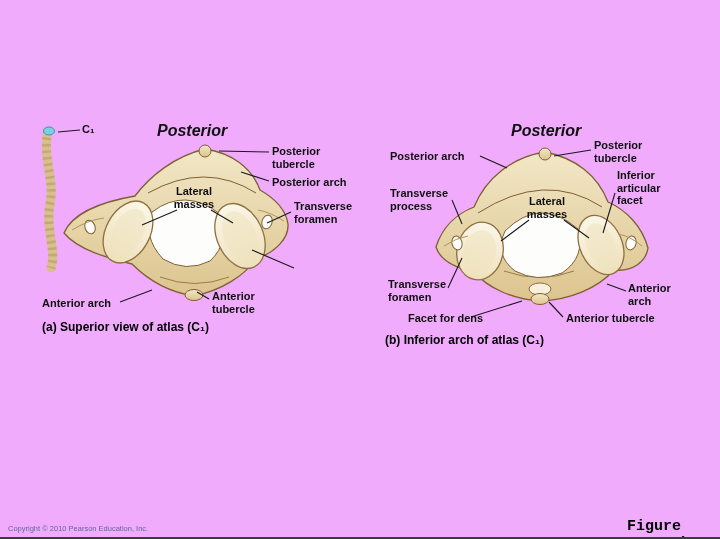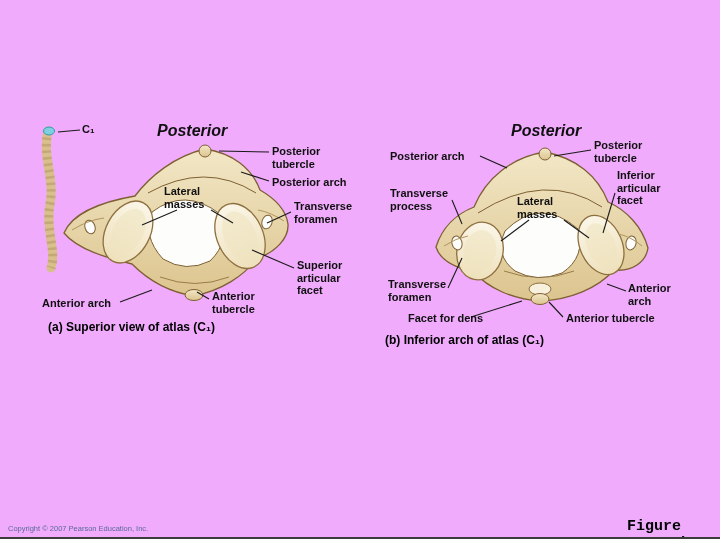--- a/index.html
+++ b/index.html
@@ -6,21 +6,21 @@
   .page{
     position:relative;width:720px;height:539px;background:#f0abfc;
     font-family:"Liberation Sans","DejaVu Sans",sans-serif;overflow:hidden;
     outline:1px solid #e2e2e2;
   }
   .art{position:absolute;left:0;top:0;}
   .lbl{
     position:absolute;font-size:11px;font-weight:bold;color:#101010;
     line-height:1.14;letter-spacing:0;
   }
-  .center{}
+  .center{text-align:center;}
   .nw{white-space:nowrap;}
   .orient{font-style:italic;font-size:16px;}
   .caption{position:absolute;font-size:12px;font-weight:bold;white-space:nowrap;color:#000;}
   .copyright{position:absolute;font-size:7.5px;font-weight:normal;color:#5a6a96;}
   .fignum{position:absolute;font-size:15px;font-weight:bold;color:#000;font-family:Liberation Mono, monospace;}
   .bottom-rule{position:absolute;left:0;bottom:0;width:720px;height:2px;background:#3c3c3c;}
 </style>
 </head>
 <body>
 
@@ -101,34 +101,33 @@
       <line x1="563" y1="317" x2="549" y2="302"></line>
     </g>
   </svg>
 
   <div class="lbl nw" style="left:82px;top:123px">C₁</div>
   <div class="lbl orient nw" style="left:157px;top:122px">Posterior</div>
   <div class="lbl" style="left:272px;top:145px;width:70px">Posterior tubercle</div>
   <div class="lbl nw" style="left:272px;top:176px">Posterior arch</div>
   <div class="lbl center" style="left:164px;top:185px;width:60px">Lateral masses</div>
   <div class="lbl" style="left:294px;top:200px;width:78px">Transverse foramen</div>
-  <div class="lbl" style="left:297px;top:259px;width:64px">Superior articular facet</div>
   <div class="lbl nw" style="left:42px;top:297px">Anterior arch</div>
   <div class="lbl" style="left:212px;top:290px;width:62px">Anterior tubercle</div>
-  <div class="caption" style="left:48px;top:320px">(a) Superior view of atlas (C₁)</div>
+  <div class="caption" style="left:42px;top:320px">(a) Superior view of atlas (C₁)</div>
 
   <div class="lbl orient nw" style="left:511px;top:122px">Posterior</div>
   <div class="lbl nw" style="left:390px;top:150px">Posterior arch</div>
   <div class="lbl" style="left:594px;top:139px;width:70px">Posterior tubercle</div>
   <div class="lbl" style="left:390px;top:187px;width:78px">Transverse process</div>
   <div class="lbl" style="left:617px;top:169px;width:64px">Inferior articular facet</div>
   <div class="lbl center" style="left:517px;top:195px;width:60px">Lateral masses</div>
   <div class="lbl" style="left:388px;top:278px;width:78px">Transverse foramen</div>
   <div class="lbl nw" style="left:408px;top:312px">Facet for dens</div>
   <div class="lbl" style="left:628px;top:282px;width:60px">Anterior arch</div>
   <div class="lbl nw" style="left:566px;top:312px">Anterior tubercle</div>
   <div class="caption" style="left:385px;top:333px">(b) Inferior arch of atlas (C₁)</div>
 
-  <div class="copyright" style="left:8px;top:524px">Copyright © 2007 Pearson Education, Inc.</div>
+  <div class="copyright" style="left:8px;top:524px">Copyright © 2010 Pearson Education, Inc.</div>
   <div class="fignum" style="left:627px;top:518px">Figure 7.19a-b</div>
   <div class="bottom-rule"></div>
 
 </div>
 
 </body></html>

